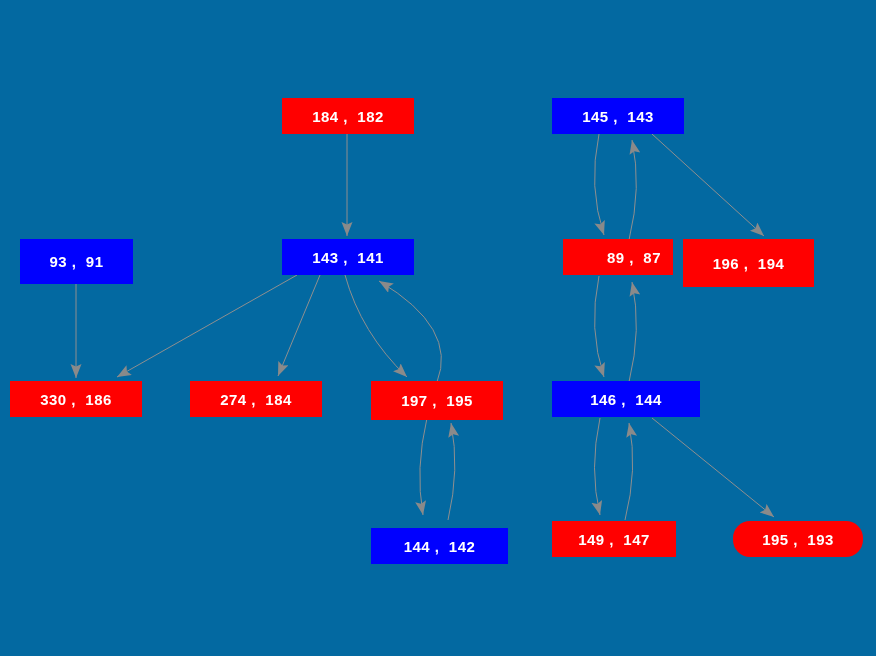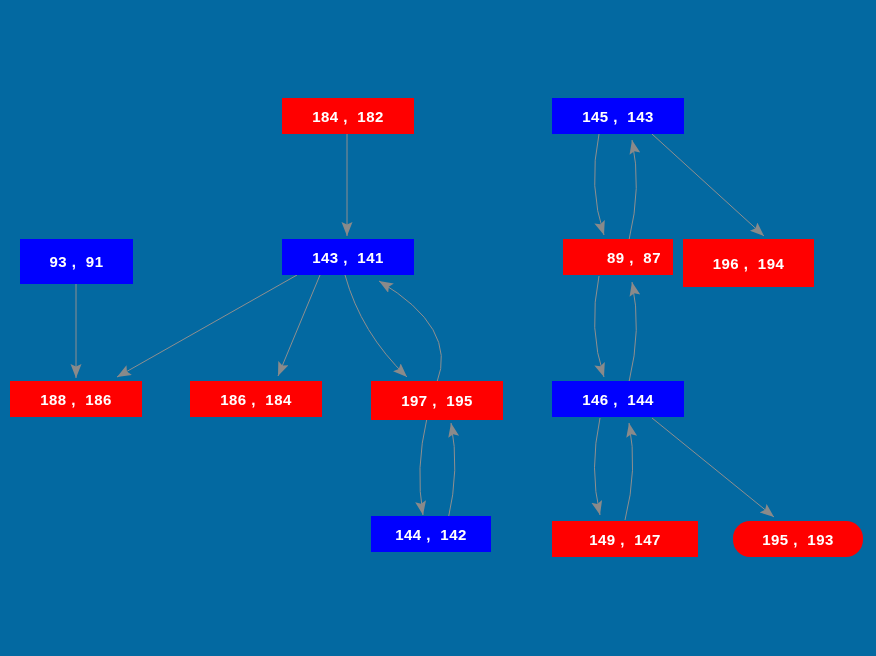--- a/index.html
+++ b/index.html
@@ -73,21 +73,21 @@
         <path d="M448,520 Q460,469 451,423" class="edge" stroke="#8f8f8f" marker-end="url(#arrowhead)"></path>
       </g>
   </svg>
   <div id="nodes">
       <div class="node red" style="left: 282px; top: 98px; width: 132px; height: 36px;"><span>184 ,  182</span></div>
       <div class="node blue" style="left: 552px; top: 98px; width: 132px; height: 36px;"><span>145 ,  143</span></div>
       <div class="node blue" style="left: 20px; top: 239px; width: 113px; height: 45px;"><span>93 ,  91</span></div>
       <div class="node blue" style="left: 282px; top: 239px; width: 132px; height: 36px;"><span>143 ,  141</span></div>
       <div class="node red" style="left: 563px; top: 239px; width: 110px; height: 36px; padding-left: 32px;"><span>89 ,  87</span></div>
       <div class="node red" style="left: 683px; top: 239px; width: 131px; height: 48px;"><span>196 ,  194</span></div>
-      <div class="node red" style="left: 10px; top: 381px; width: 132px; height: 36px;"><span>188 ,  186</span></div>
-      <div class="node red" style="left: 190px; top: 381px; width: 132px; height: 36px;"><span>186 ,  184</span></div>
+      <div class="node red" style="left: 10px; top: 381px; width: 132px; height: 36px;"><span>330 ,  186</span></div>
+      <div class="node red" style="left: 190px; top: 381px; width: 132px; height: 36px;"><span>274 ,  184</span></div>
       <div class="node red" style="left: 371px; top: 381px; width: 132px; height: 39px;"><span>197 ,  195</span></div>
-      <div class="node blue" style="left: 552px; top: 381px; width: 132px; height: 36px;"><span>146 ,  144</span></div>
-      <div class="node blue" style="left: 371px; top: 516px; width: 120px; height: 36px;"><span>144 ,  142</span></div>
-      <div class="node red" style="left: 552px; top: 521px; width: 146px; height: 36px;"><span>149 ,  147</span></div>
+      <div class="node blue" style="left: 552px; top: 381px; width: 148px; height: 36px;"><span>146 ,  144</span></div>
+      <div class="node blue" style="left: 371px; top: 528px; width: 137px; height: 36px;"><span>144 ,  142</span></div>
+      <div class="node red" style="left: 552px; top: 521px; width: 124px; height: 36px;"><span>149 ,  147</span></div>
       <div class="node red" style="left: 733px; top: 521px; width: 130px; height: 36px; border-radius: 17px;"><span>195 ,  193</span></div>
     </div>
 </div>
 
 </body></html>

